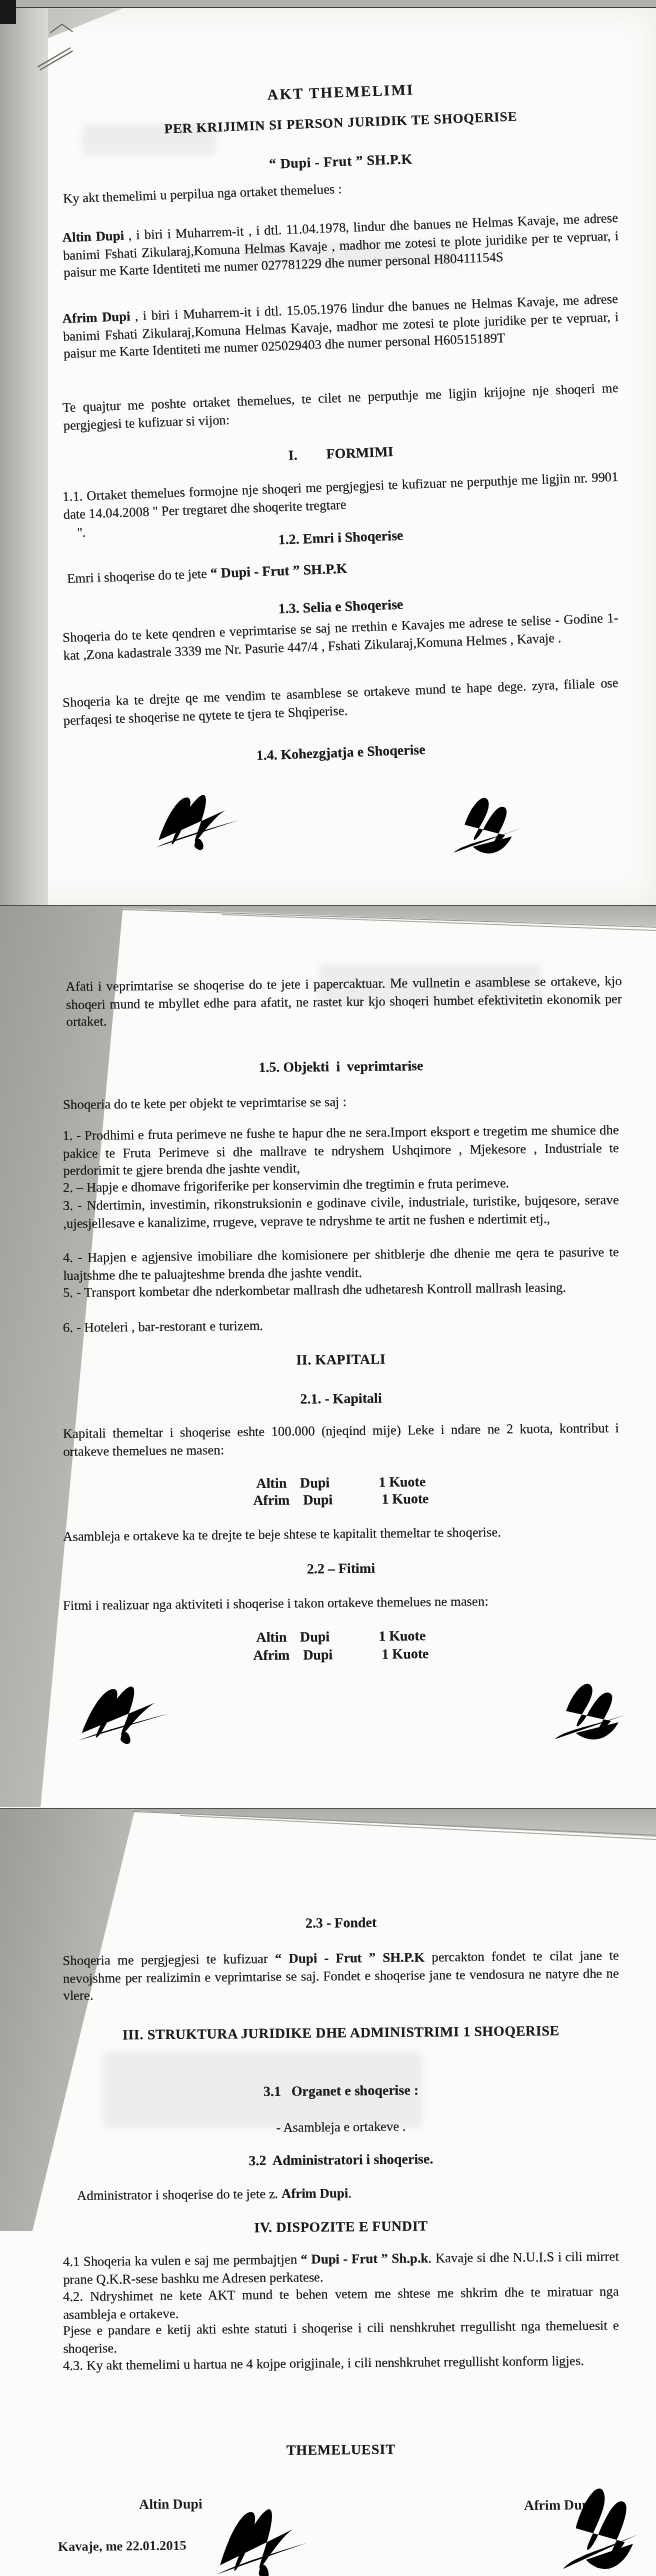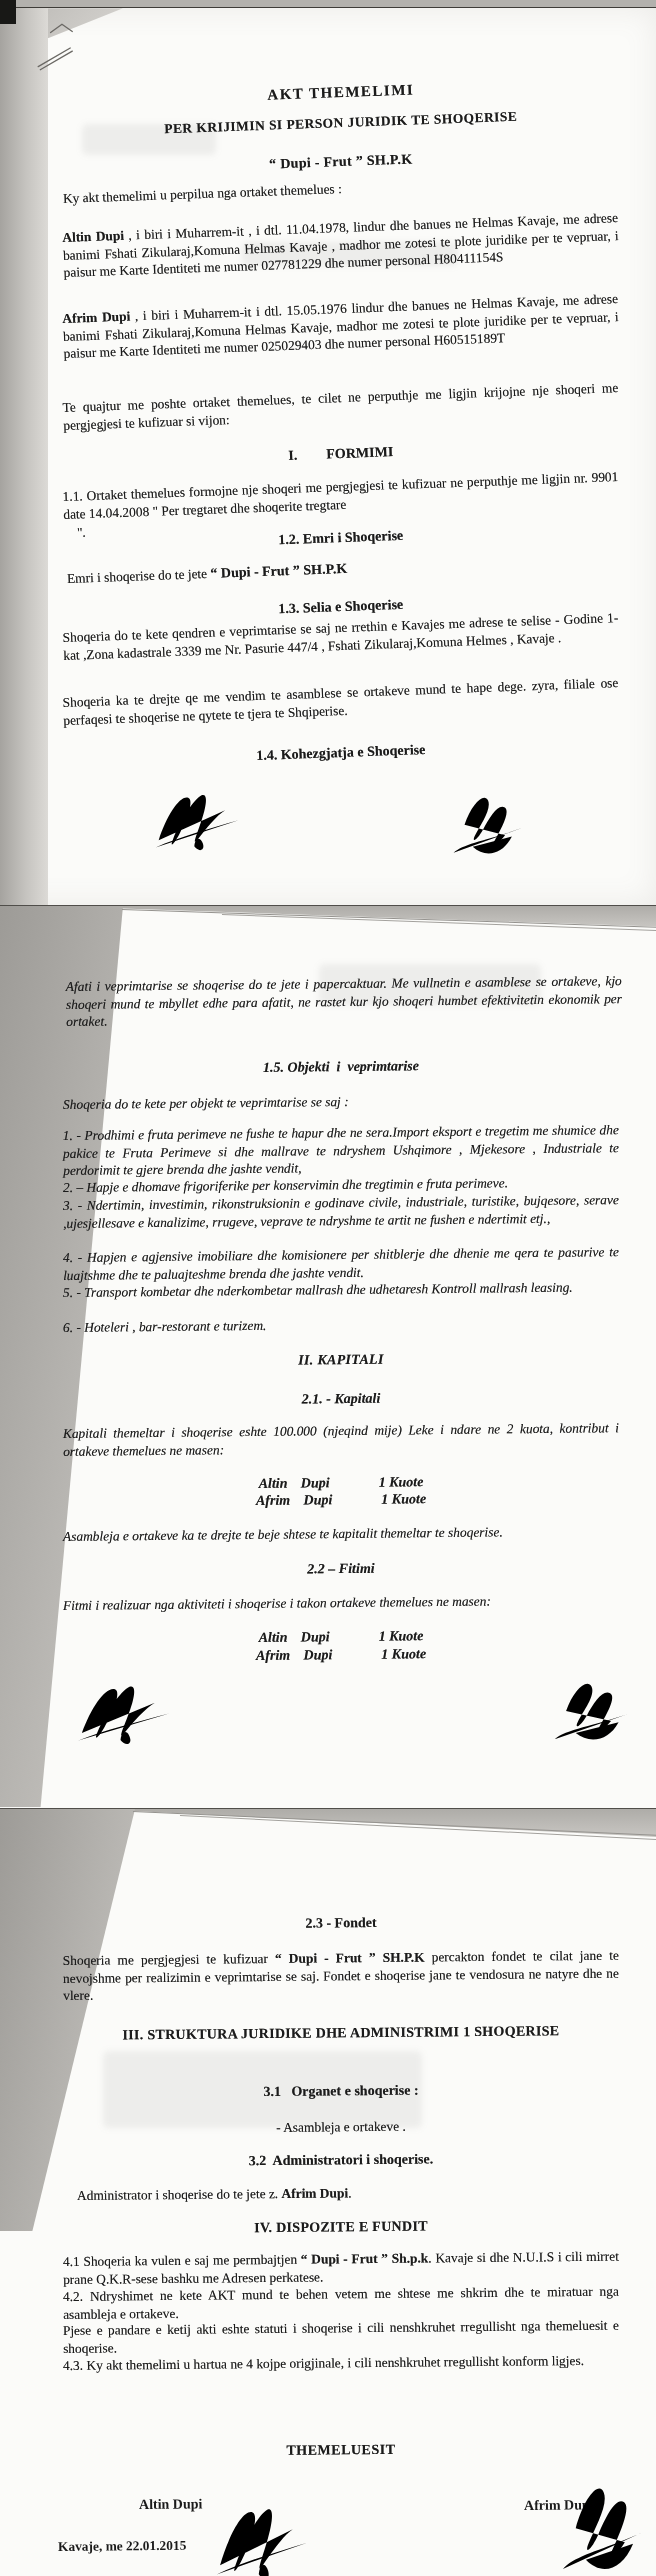--- a/index.html
+++ b/index.html
@@ -1,19 +1,19 @@
 <!DOCTYPE html>
 <html style="font-size:8.2px"><head>
 <meta charset="utf-8">
 <style>
   html,body{margin:0;padding:0;background:#8f8d89;}
   .canvas{position:relative;width:657px;height:2711px;background:#b3b1ad;overflow:hidden;}
   .page{position:absolute;left:0;width:657px;background:#fbfbf9;}
   #page1{top:7.2px;height:897px;border-top:1px solid #3e3c38;box-shadow:inset 0 0 31px rgba(120,115,105,.12);}
-  #page2{top:905px;height:903px;border-top:1px solid #504e4a;font-style:italic;}
+  #page2{top:905px;height:903px;border-top:1px solid #504e4a;}
   #page3{top:1808px;height:903px;border-top:1px solid #504e4a;}
   .blk{position:absolute;font-family:"Liberation Serif","DejaVu Serif",serif;color:#1b1b1b;text-shadow:0 0 0.3px rgba(30,30,30,.55);}
   .para{left:63px;width:556px;font-size:13.4px;line-height:17.5px;text-align:justify;}
   .line{font-size:13.4px;line-height:17.5px;white-space:nowrap;}
   .hc{left:63px;width:556px;text-align:center;font-weight:700;}
   .h1{font-size:15px;letter-spacing:1.5px;}
   .h2{font-size:13.4px;letter-spacing:0.5px;}
   .h2b{font-size:14px;letter-spacing:0.3px;}
   .h3{font-size:14px;}
   .b{font-weight:700;}

